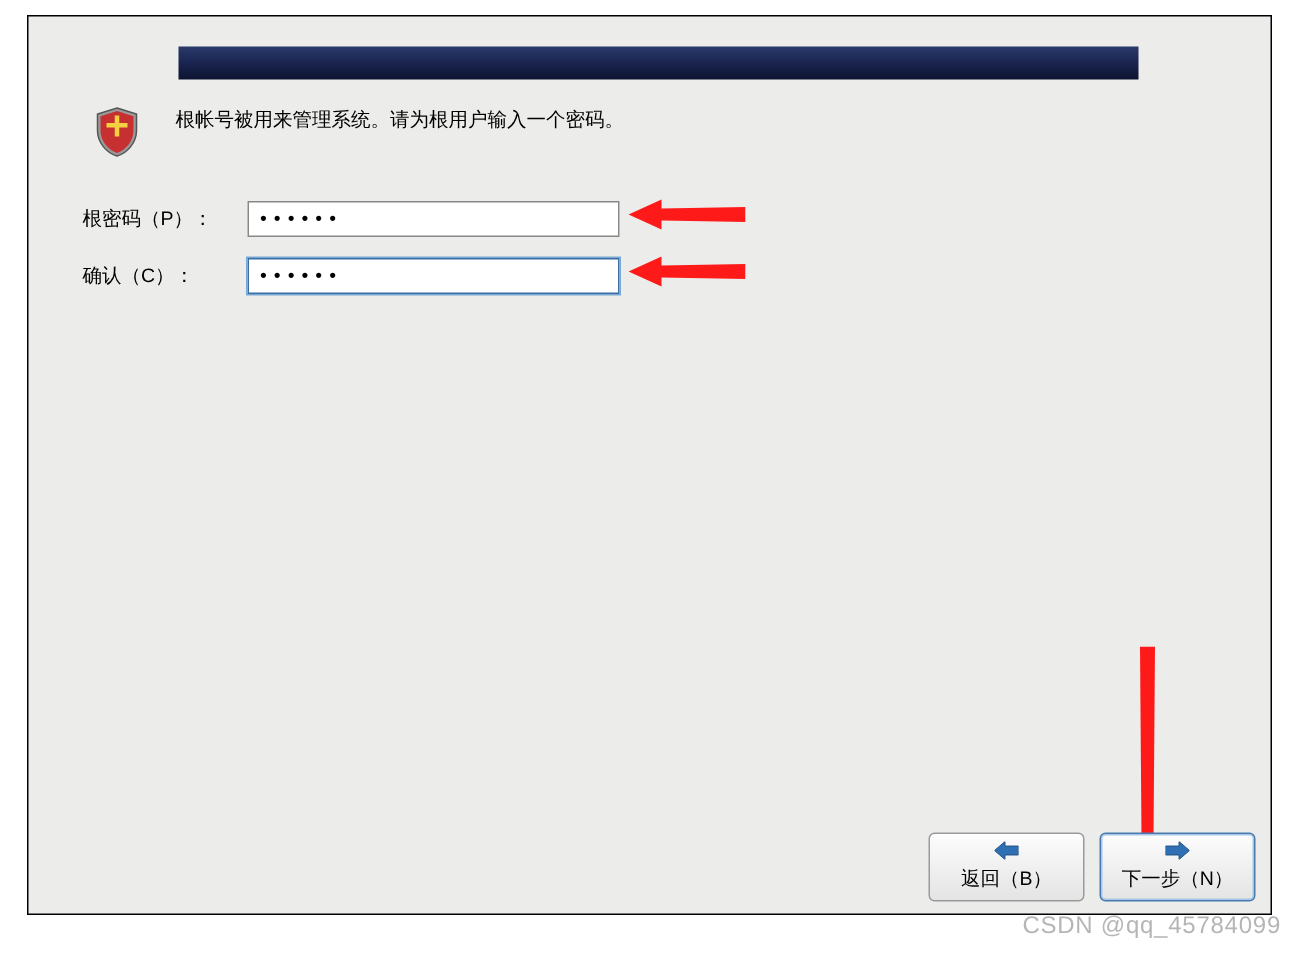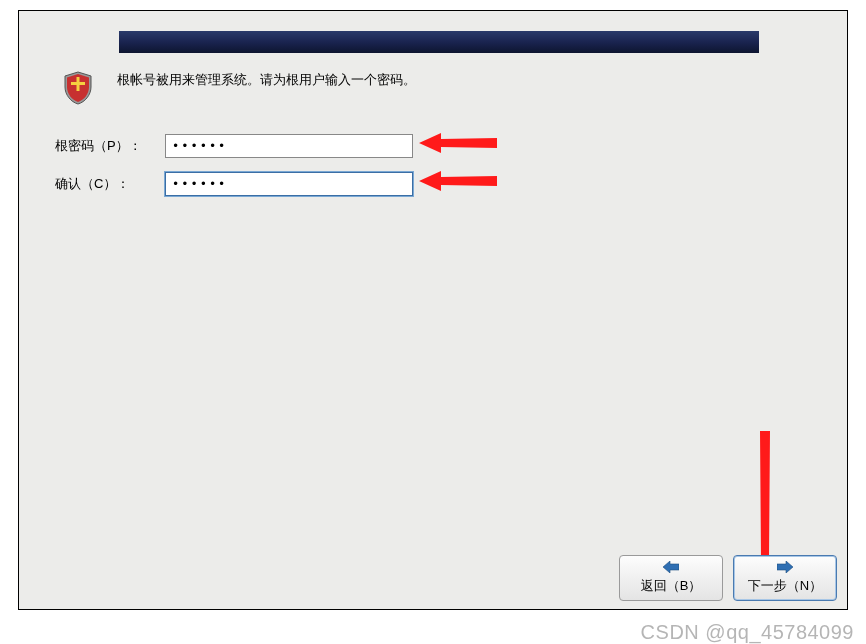--- a/index.html
+++ b/index.html
@@ -111,22 +111,22 @@
       box-shadow: 0 0 0 1px #a7c6e6 inset;
     }
     .btn-arrow {
       width: 16px;
       height: 12px;
       flex-shrink: 0;
     }
     .watermark {
       position: absolute;
       right: 12px;
-      bottom: 0;
-      font-size: 20px;
+      bottom: 17px;
+      font-size: 16px;
       color: rgba(120,120,120,0.55);
       font-family: Arial, sans-serif;
       letter-spacing: 0.5px;
     }
   </style>
 </head>
 <body>
 
 <div class="window">
 

